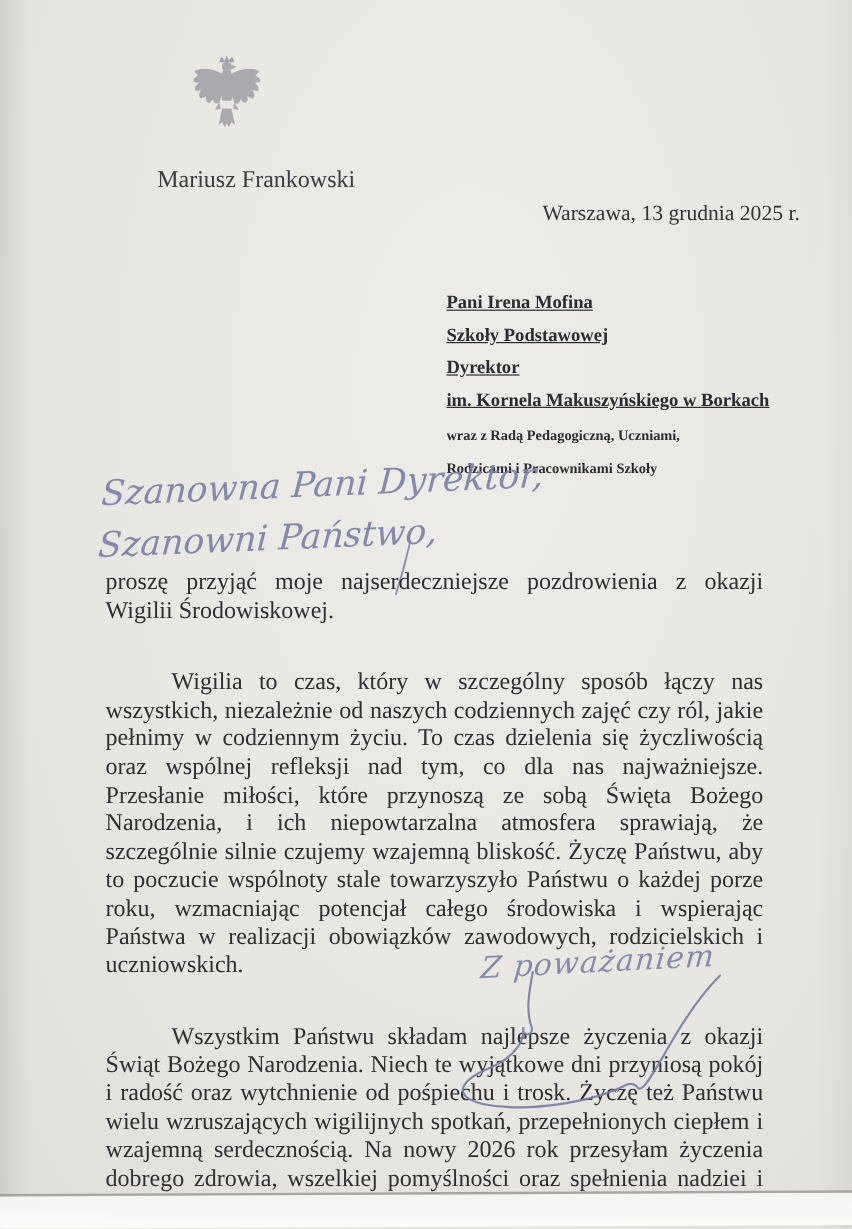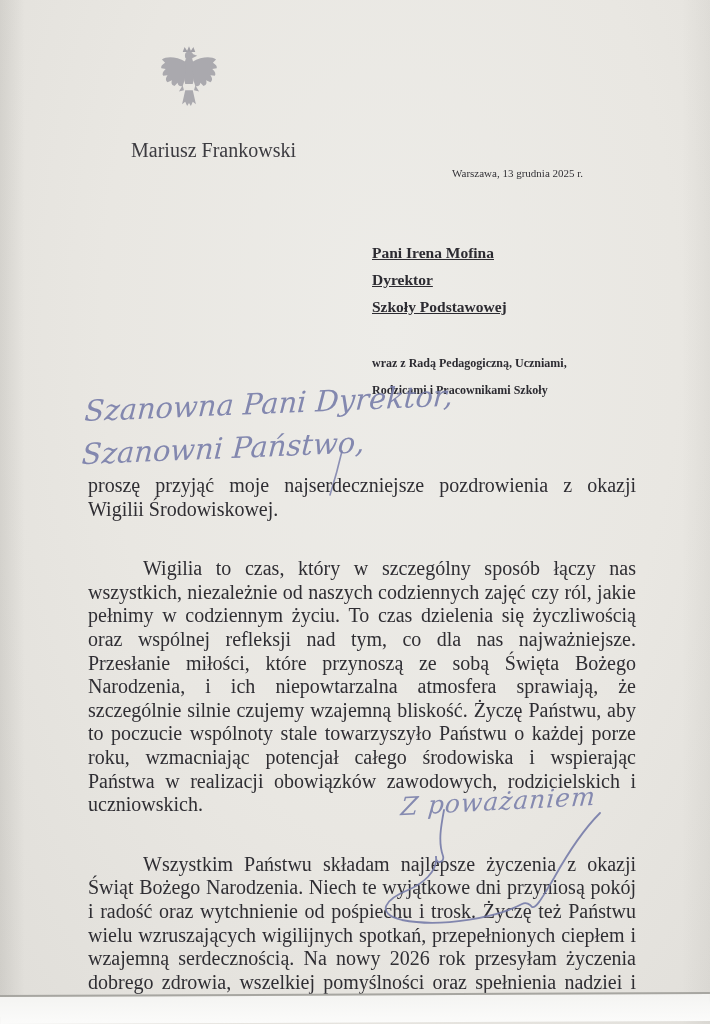--- a/index.html
+++ b/index.html
@@ -24,21 +24,21 @@
     transform-origin:left center;
   }
   
   .emblem{position:absolute;left:157px;top:45px;width:64px;height:68px;}
   .office{
     position:absolute;left:99px;top:112px;
     font-size:16.5px;letter-spacing:.8px;color:#3c3b40;font-weight:600;
   }
   .official{position:absolute;left:131px;top:139px;font-size:20px;color:#3c3b40;}
   
-  .dateline{position:absolute;left:452px;top:167px;font-size:11px;color:#333237;}
+  .dateline{position:absolute;left:452px;top:167px;font-size:18px;color:#333237;}
   
   .recipient{position:absolute;left:372px;top:239px;font-size:15.5px;font-weight:700;color:#2c2b31;line-height:27px;text-decoration:underline;}
   .cc-block{position:absolute;left:372px;top:350px;font-size:12px;font-weight:700;color:#2c2b31;line-height:27px;}
   
   .hand{
     color:#7b80ab;font-style:italic;
     font-family:"DejaVu Serif","Liberation Serif",serif;
   }
   .salutation{
     position:absolute;left:86px;top:390px;font-size:29px;line-height:43px;
@@ -84,22 +84,23 @@
       <polygon points="44,72 56,72 61,94 56,90 53,97 50,92 47,97 44,90 39,94"></polygon>
     </g>
   </svg>
 
   <div class="official">Mariusz Frankowski</div>
 
   <div class="dateline">Warszawa, 13 grudnia 2025 r.</div>
 
   <div class="recipient">
     <div>Pani Irena Mofina</div>
+    <div>Szkoły Podstawowej</div>
     <div>Dyrektor</div>
-    <div>Szkoły Podstawowej</div>
+    <div>im. Kornela Makuszyńskiego w Borkach</div>
   </div>
 
   <div class="cc-block">
     <div>wraz z Radą Pedagogiczną, Uczniami,</div>
     <div>Rodzicami i Pracownikami Szkoły</div>
   </div>
 
   <div class="salutation hand">
     <div>Szanowna Pani Dyrektor,</div>
     <div>Szanowni Państwo,</div>

